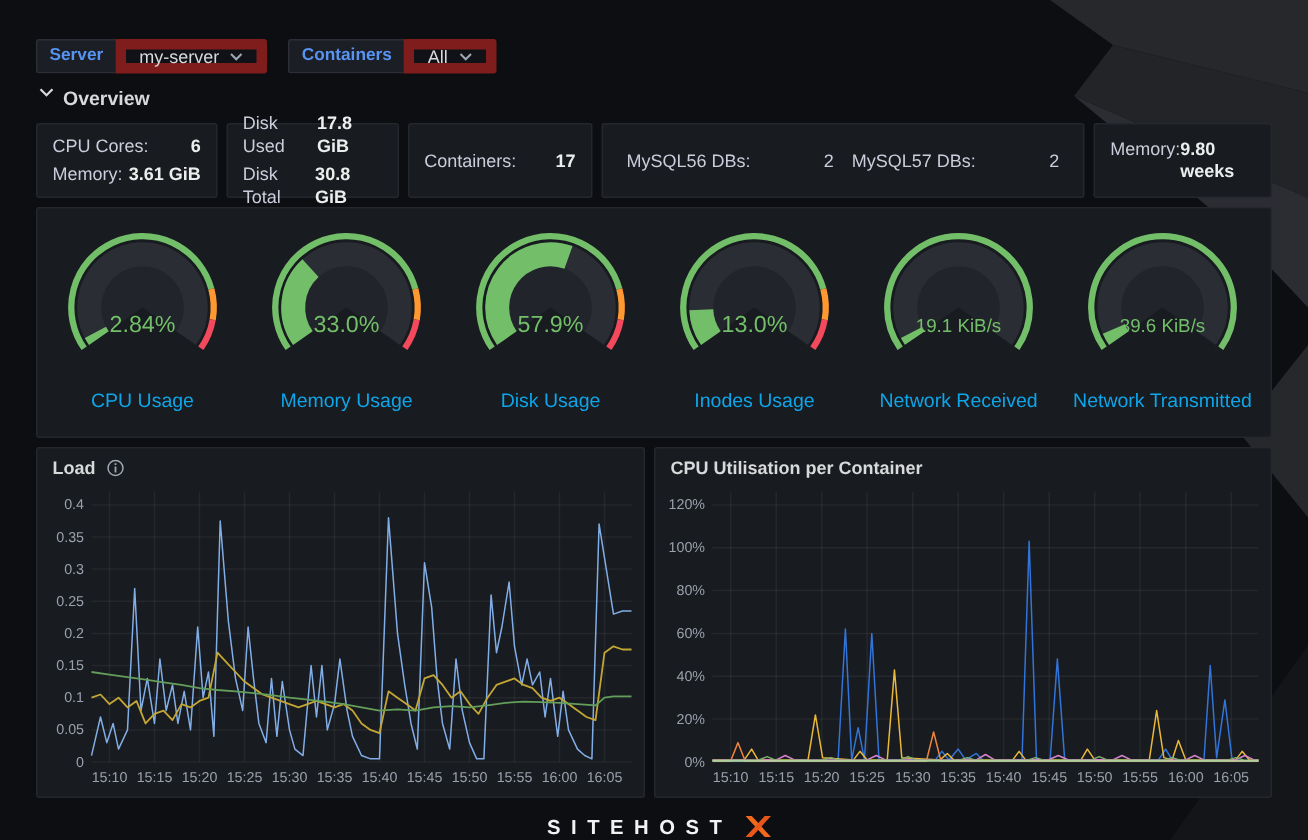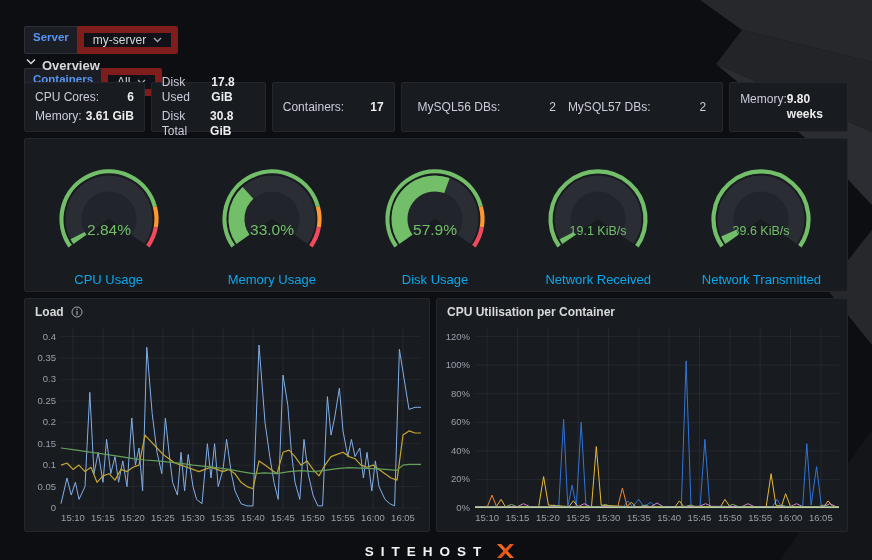--- a/index.html
+++ b/index.html
@@ -1,40 +1,40 @@
 <!DOCTYPE html>
 <html><head>
 <meta charset="utf-8">
 <style>
   html,body{margin:0;padding:0;background:#0d0e12;width:872px;height:560px;overflow:hidden;
     font-family:"Liberation Sans","DejaVu Sans",sans-serif;color:#ccccdc;}
   .page{position:relative;width:872px;height:560px;}
   .bg-shapes{position:absolute;top:0;left:0;z-index:0;pointer-events:none;}
   .content{position:relative;z-index:1;padding:26px 24px 0 24px;}
   
-  .toolbar{display:flex;gap:14px;margin-bottom:9px;height:23px;flex-direction:column;}
+  .toolbar{display:flex;gap:14px;margin-bottom:9px;height:23px;}
   .var-group{display:flex;}
   .var-label{background:#1b1e24;border:1px solid #2c2f37;border-right:none;color:#5794f2;
     font-size:11.5px;font-weight:600;padding:4px 8px 0 8px;border-radius:2px 0 0 2px;}
   .var-select{display:flex;align-items:center;gap:7px;background:#111217;border:7px solid #7f1d1d;
     color:#d8d9da;font-size:12px;padding:0 9px;border-radius:0 2px 2px 0;cursor:pointer;}
   
   .section-header{display:flex;align-items:flex-start;gap:6px;margin:0 0 7px 2px;cursor:pointer;height:17px;}
   .section-header span{color:#d8d9da;font-size:13px;font-weight:600;}
   
   .panel{background:#181b1f;border:1px solid #25272e;border-radius:2px;box-sizing:border-box;}
   .stats-row{display:flex;gap:6px;margin-bottom:6px;height:50px;}
   .stat-panel{padding:20px 10px;display:flex;flex-direction:column;justify-content:center;gap:4px;}
   .stat-line{display:flex;justify-content:space-between;align-items:baseline;font-size:12px;line-height:15px;}
   .stat-line .lbl{color:#ccccdc;}
   .stat-line .val{color:#eceded;font-weight:600;}
   .mysql-panel{flex-direction:row;align-items:center;gap:0;}
   .mysql-half{flex:1;display:flex;justify-content:space-between;align-items:baseline;font-size:12px;padding:0 6px;}
   
-  .gauges-panel{height:154px;display:flex;margin-bottom:6px;padding:6px 4px 4px 2px;align-items:flex-end;}
+  .gauges-panel{height:154px;display:flex;margin-bottom:6px;padding:6px 4px 4px 2px;}
   .gauge-cell{flex:1;display:flex;flex-direction:column;align-items:center;justify-content:flex-start;}
   .gauge-label{font-size:13px;color:#0ea5e9;margin-top:3px;}
   
   .charts-row{display:flex;gap:6px;height:234px;}
   .chart-panel{display:flex;flex-direction:column;}
   .chart-header{display:flex;align-items:center;gap:7px;padding:6px 10px 2px 10px;height:18px;}
   .chart-title{font-size:12px;font-weight:600;color:#d8d9da;cursor:pointer;}
   .chart-body{flex:1;padding-left:2px;}
   
   .footer{height:38px;display:flex;align-items:center;justify-content:center;gap:9px;margin-top:0;}
@@ -158,20 +158,32 @@
         <div><svg width="128" height="106" viewBox="0 0 128 106">
               <path d="M 64 60 L 28.8 84.7 A 43 43 0 1 1 99.2 84.7 Z" fill="#21242b"></path>
               <path d="M 34.9 80.4 A 35.5 35.5 0 1 1 93.1 80.4" stroke="#2a2d34" stroke-width="16" fill="none"></path>
               <path d="M 34.9 80.4 A 35.5 35.5 0 0 1 76.0 26.6" stroke="#73BF69" stroke-width="16" fill="none"></path>
               <path d="M 25.1 87.2 A 47.5 47.5 0 1 1 109.9 47.7" stroke="#73BF69" stroke-width="4.2" fill="none"></path>
               <path d="M 109.9 47.7 A 47.5 47.5 0 0 1 110.8 68.2" stroke="#FF9830" stroke-width="4.2" fill="none"></path>
               <path d="M 110.8 68.2 A 47.5 47.5 0 0 1 102.9 87.2" stroke="#F2495C" stroke-width="4.2" fill="none"></path>
               <text x="64" y="76" text-anchor="middle" fill="#73BF69" font-size="15.5" font-weight="500">57.9%</text>
             </svg></div>
         <div class="gauge-label">Disk Usage</div>
+      </div>
+      <div class="gauge-cell">
+        <div><svg width="128" height="106" viewBox="0 0 128 106">
+              <path d="M 64 60 L 28.8 84.7 A 43 43 0 1 1 99.2 84.7 Z" fill="#21242b"></path>
+              <path d="M 34.9 80.4 A 35.5 35.5 0 1 1 93.1 80.4" stroke="#2a2d34" stroke-width="16" fill="none"></path>
+              <path d="M 34.9 80.4 A 35.5 35.5 0 0 1 28.5 61.5" stroke="#73BF69" stroke-width="16" fill="none"></path>
+              <path d="M 25.1 87.2 A 47.5 47.5 0 1 1 109.9 47.7" stroke="#73BF69" stroke-width="4.2" fill="none"></path>
+              <path d="M 109.9 47.7 A 47.5 47.5 0 0 1 110.8 68.2" stroke="#FF9830" stroke-width="4.2" fill="none"></path>
+              <path d="M 110.8 68.2 A 47.5 47.5 0 0 1 102.9 87.2" stroke="#F2495C" stroke-width="4.2" fill="none"></path>
+              <text x="64" y="76" text-anchor="middle" fill="#73BF69" font-size="15.5" font-weight="500">13.0%</text>
+            </svg></div>
+        <div class="gauge-label">Inodes Usage</div>
       </div>
       <div class="gauge-cell">
         <div><svg width="128" height="106" viewBox="0 0 128 106">
               <path d="M 64 60 L 28.8 84.7 A 43 43 0 1 1 99.2 84.7 Z" fill="#21242b"></path>
               <path d="M 34.9 80.4 A 35.5 35.5 0 1 1 93.1 80.4" stroke="#2a2d34" stroke-width="16" fill="none"></path>
               <path d="M 34.9 80.4 A 35.5 35.5 0 0 1 32.7 76.7" stroke="#73BF69" stroke-width="16" fill="none"></path>
               <path d="M 25.1 87.2 A 47.5 47.5 0 1 1 102.9 87.2" stroke="#73BF69" stroke-width="4.2" fill="none"></path>
               <text x="64" y="76" text-anchor="middle" fill="#73BF69" font-size="12.5" font-weight="500">19.1 KiB/s</text>
             </svg></div>
         <div class="gauge-label">Network Received</div>

